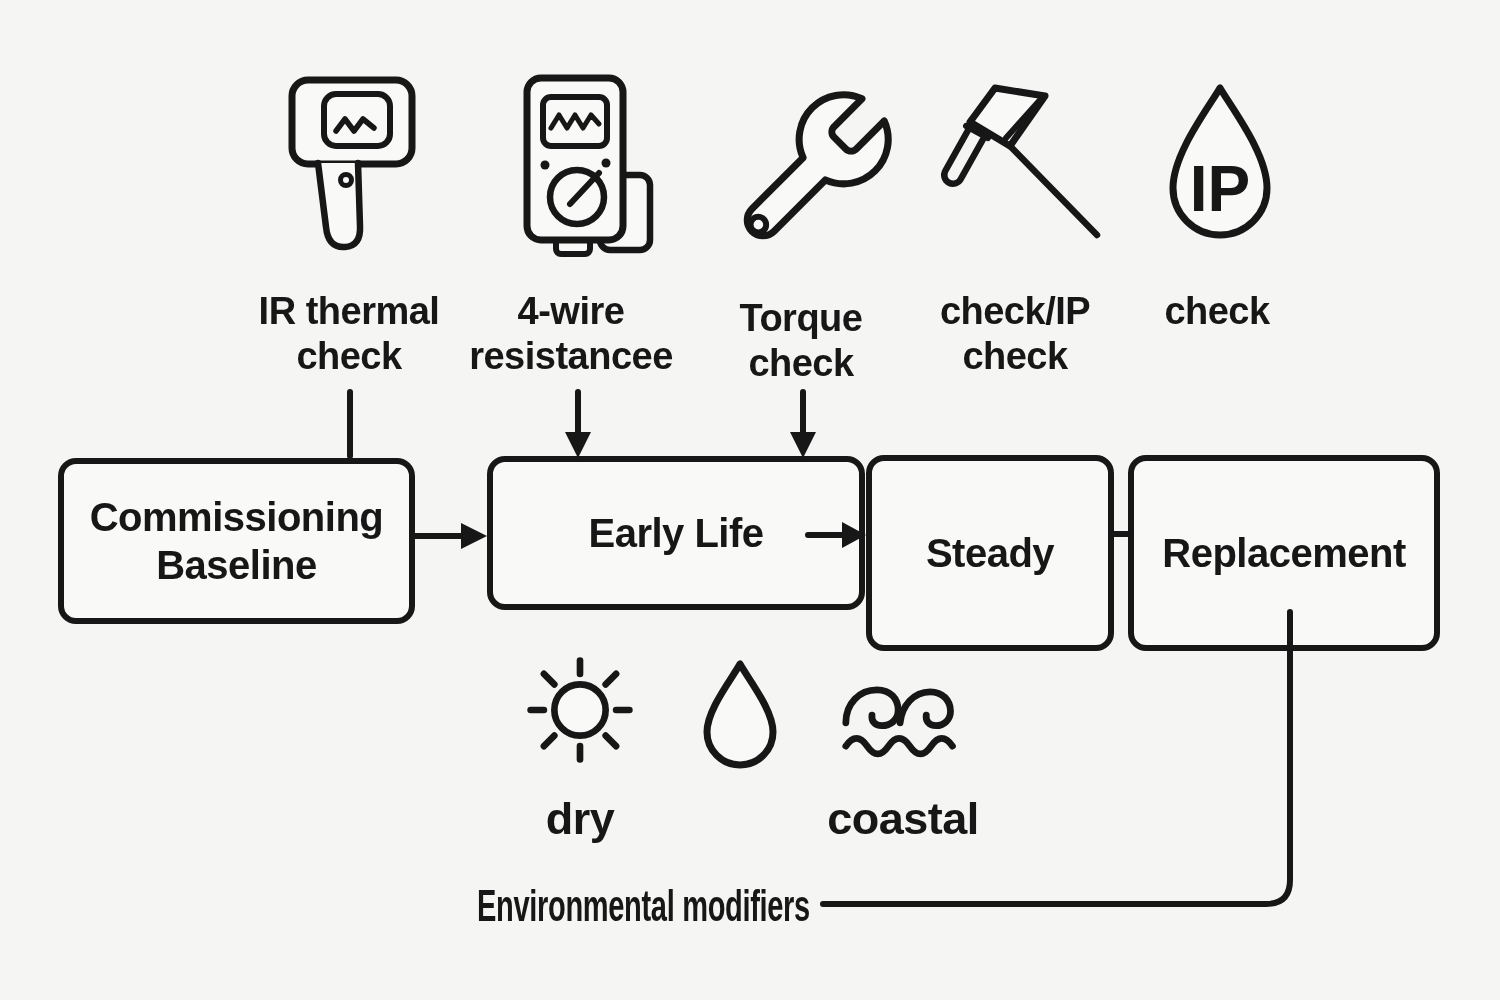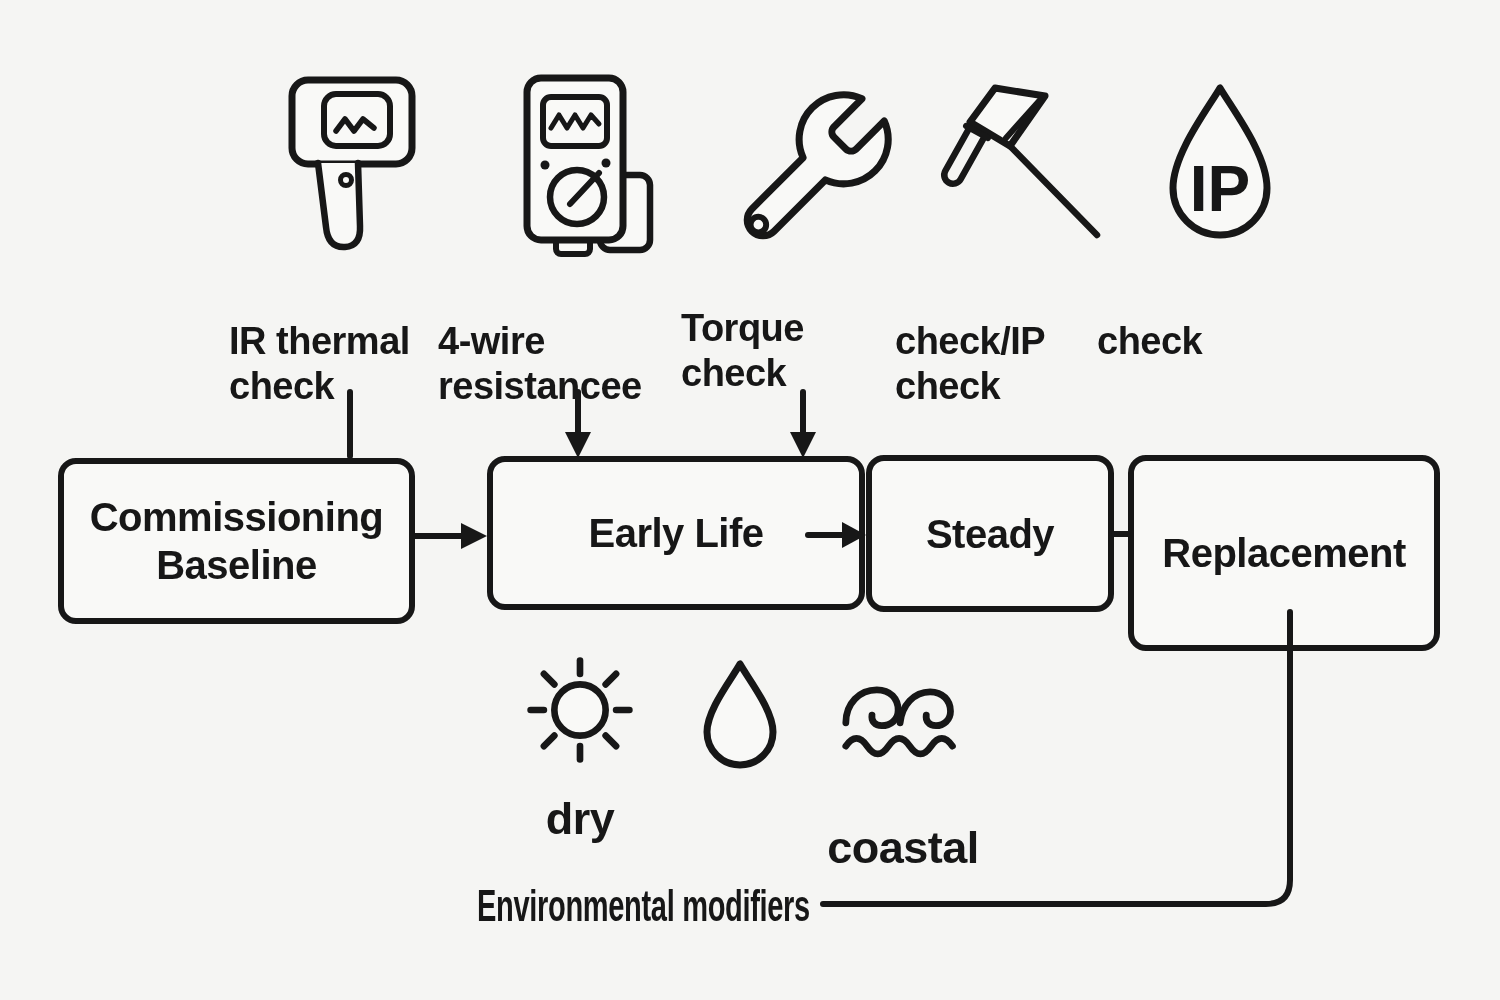--- a/index.html
+++ b/index.html
@@ -11,22 +11,22 @@
   }
   .abs{position:absolute;}
   svg{display:block;overflow:visible;}
   
   .s{stroke:var(--ink,#171717);fill:none;stroke-width:7;stroke-linecap:round;stroke-linejoin:round;}
   .sf{stroke:var(--ink,#171717);fill:var(--bg2,#f9f9f7);stroke-width:7;stroke-linejoin:round;stroke-linecap:round;}
   .f{fill:var(--ink,#171717);stroke:none;}
   .conn{stroke:var(--ink,#171717);fill:none;stroke-width:6;stroke-linecap:round;}
   
   .check-label{
-    position:absolute;width:240px;
-    font-size:38px;line-height:45px;font-weight:700;letter-spacing:-.5px;margin-top:30px;
+    position:absolute;width:240px;text-align:center;
+    font-size:38px;line-height:45px;font-weight:700;letter-spacing:-.5px;
   }
   .env-label{
     position:absolute;width:200px;text-align:center;
     font-size:45px;line-height:44px;font-weight:700;letter-spacing:-.5px;
   }
   .stage{
     position:absolute;box-sizing:border-box;
     border:6px solid var(--ink,#171717);border-radius:18px;
     background:var(--bg2,#f9f9f7);
     display:flex;flex-direction:column;align-items:center;justify-content:center;
@@ -80,44 +80,44 @@
 
   <svg class="abs" style="left:1155px;top:80px" width="130" height="170" viewBox="0 0 130 170">
     <path class="sf" d="M65,8 C52,30 18,74 18,108 a47,47 0 0 0 94,0 C112,74 78,30 65,8 Z"></path>
     <text class="ip-text" x="65" y="131" text-anchor="middle">IP</text>
   </svg>
 
   <div class="check-label" style="left:229px;top:289px">
     <div>IR thermal</div>
     <div>check</div>
   </div>
-  <div class="check-label" style="left:438px;top:289px">
+  <div class="check-label" style="left:451px;top:289px">
     <div>4-wire</div>
     <div>resistancee</div>
   </div>
-  <div class="check-label" style="left:681px;top:276px">
+  <div class="check-label" style="left:681px;top:296px">
     <div>Torque</div>
     <div>check</div>
   </div>
   <div class="check-label" style="left:895px;top:289px">
     <div>check/IP</div>
     <div>check</div>
   </div>
   <div class="check-label" style="left:1097px;top:289px">
     <div>check</div>
   </div>
 
   <div class="stage" style="left:58px;top:458px;width:357px;height:166px">
     <div>Commissioning</div>
     <div>Baseline</div>
   </div>
   <div class="stage" style="left:487px;top:456px;width:378px;height:154px">
     <div>Early Life</div>
   </div>
-  <div class="stage" style="left:866px;top:455px;width:248px;height:157px">
+  <div class="stage" style="left:866px;top:455px;width:248px;height:196px">
     <div>Steady</div>
   </div>
   <div class="stage" style="left:1128px;top:455px;width:312px;height:196px">
     <div>Replacement</div>
   </div>
 
   <svg class="abs" style="left:0;top:0;pointer-events:none" width="1500" height="1000" viewBox="0 0 1500 1000">
     <path class="conn" d="M350,392 L350,456"></path>
     <path class="conn" d="M578,392 L578,434"></path>
     <polygon class="f" points="565,432 591,432 578,458"></polygon>
@@ -147,17 +147,17 @@
     <path class="sf" d="M45,6 C36,22 12,52 12,74 a33,33 0 0 0 66,0 C78,52 54,22 45,6 Z"></path>
   </svg>
 
   <svg class="abs" style="left:840px;top:678px" width="126" height="78" viewBox="0 0 130 80">
     <path class="s" d="M6,46 C6,26 20,12 38,12 C52,12 60,21 60,33 C60,43 52,49 43,49 C36,49 32,44 33,38"></path>
     <path class="s" d="M62,46 C64,28 76,14 93,14 C106,14 114,23 114,34 C114,43 107,49 99,49 C92,49 88,44 89,38"></path>
     <path class="s" d="M6,70 q11,-16 22,0 q11,16 22,0 q11,-16 22,0 q11,16 22,0 q11,-16 22,0"></path>
   </svg>
 
   <div class="env-label" style="left:480px;top:797px">dry</div>
-  <div class="env-label" style="left:803px;top:826px">coastal</div>
+  <div class="env-label" style="left:803px;top:797px">coastal</div>
 
   <div class="caption" style="left:477px;top:881px">Environmental modifiers</div>
 
 </div>
 
 </body></html>

